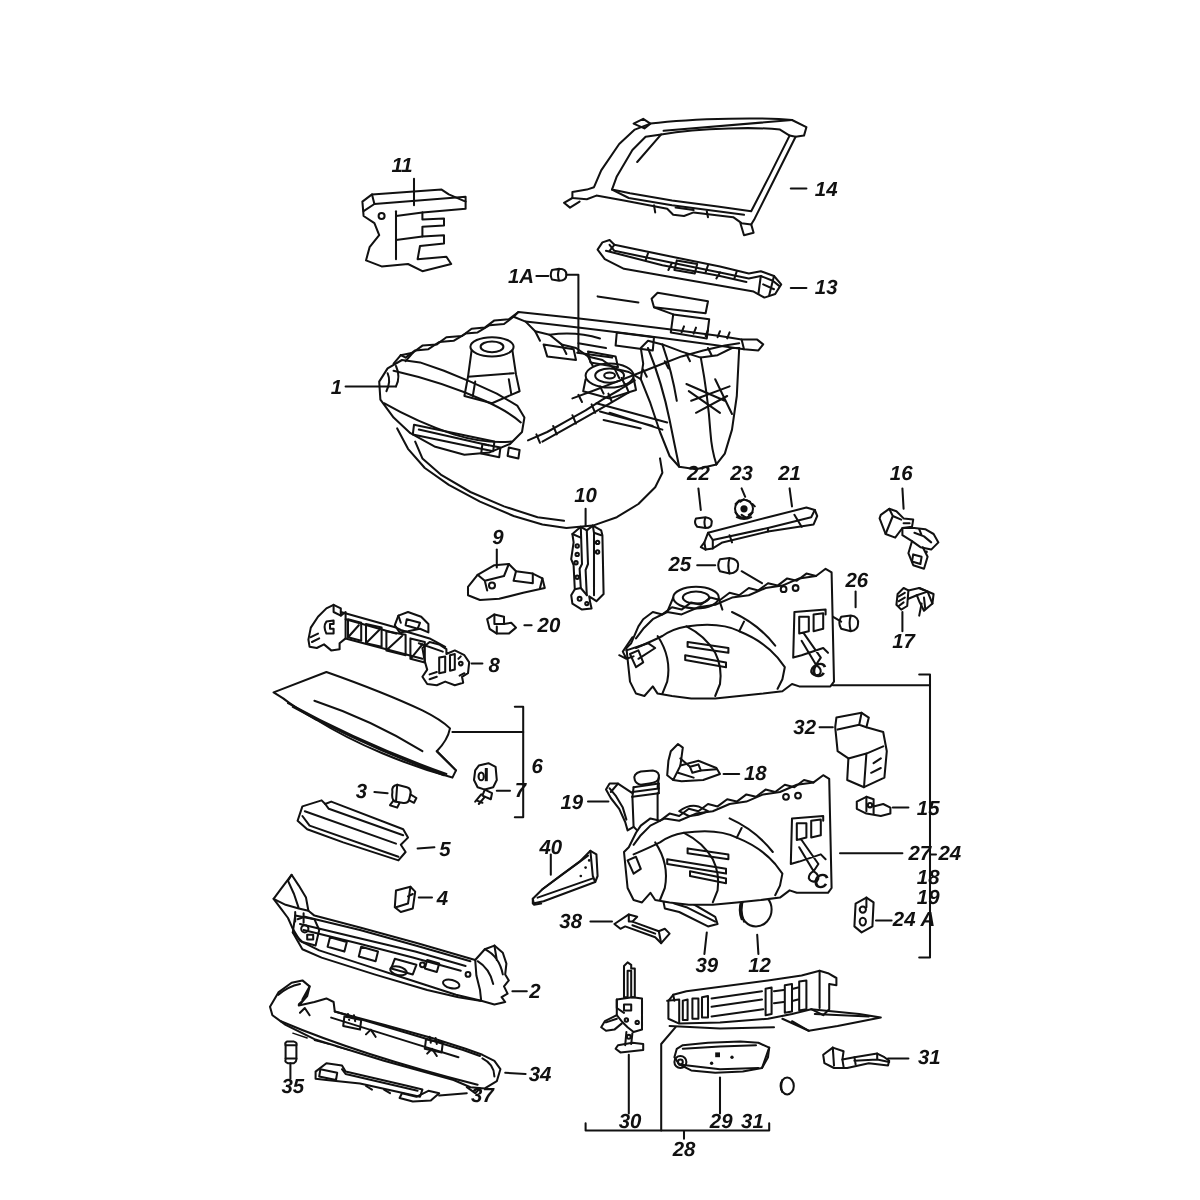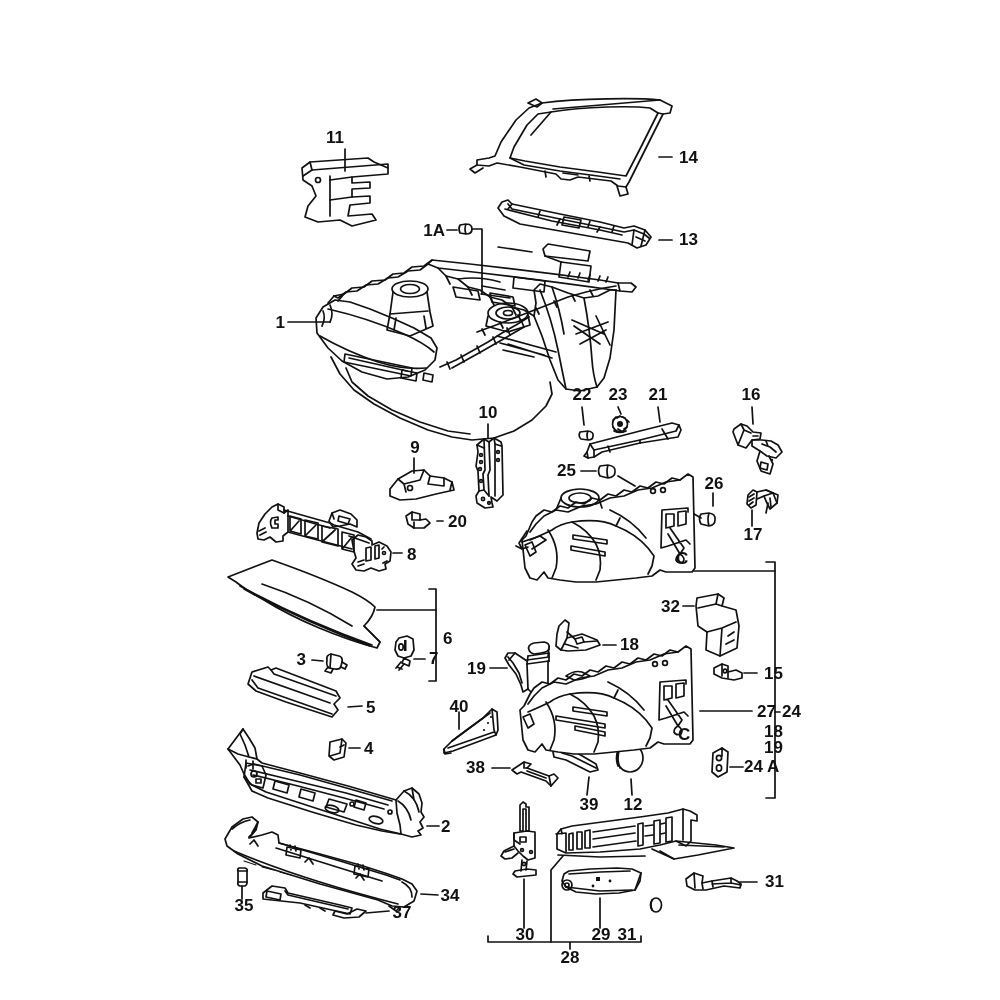--- a/index.html
+++ b/index.html
@@ -1,16 +1,16 @@
 <!DOCTYPE html>
 <html><head>
 <meta charset="utf-8">
 <style>
 html,body{margin:0;padding:0;background:#fff;}
-#wrap{width:1000px;height:1000px;position:relative;background:#fff;}
+#wrap{width:1000px;height:1000px;position:relative;background:#fff;font-style:italic;}
 svg{position:absolute;left:0;top:0;}
 text{font-family:"Liberation Sans",sans-serif;font-weight:bold;font-size:17px;fill:#111;}
 .s{fill:none;stroke:#111;stroke-width:1.7;stroke-linejoin:round;stroke-linecap:round;}
 .w{fill:#fff;stroke:#111;stroke-width:1.7;stroke-linejoin:round;stroke-linecap:round;}
 .t{stroke-width:1.1;}
 .k{fill:#111;stroke:none;}
 </style>
 </head>
 <body>
 <div id="wrap">

